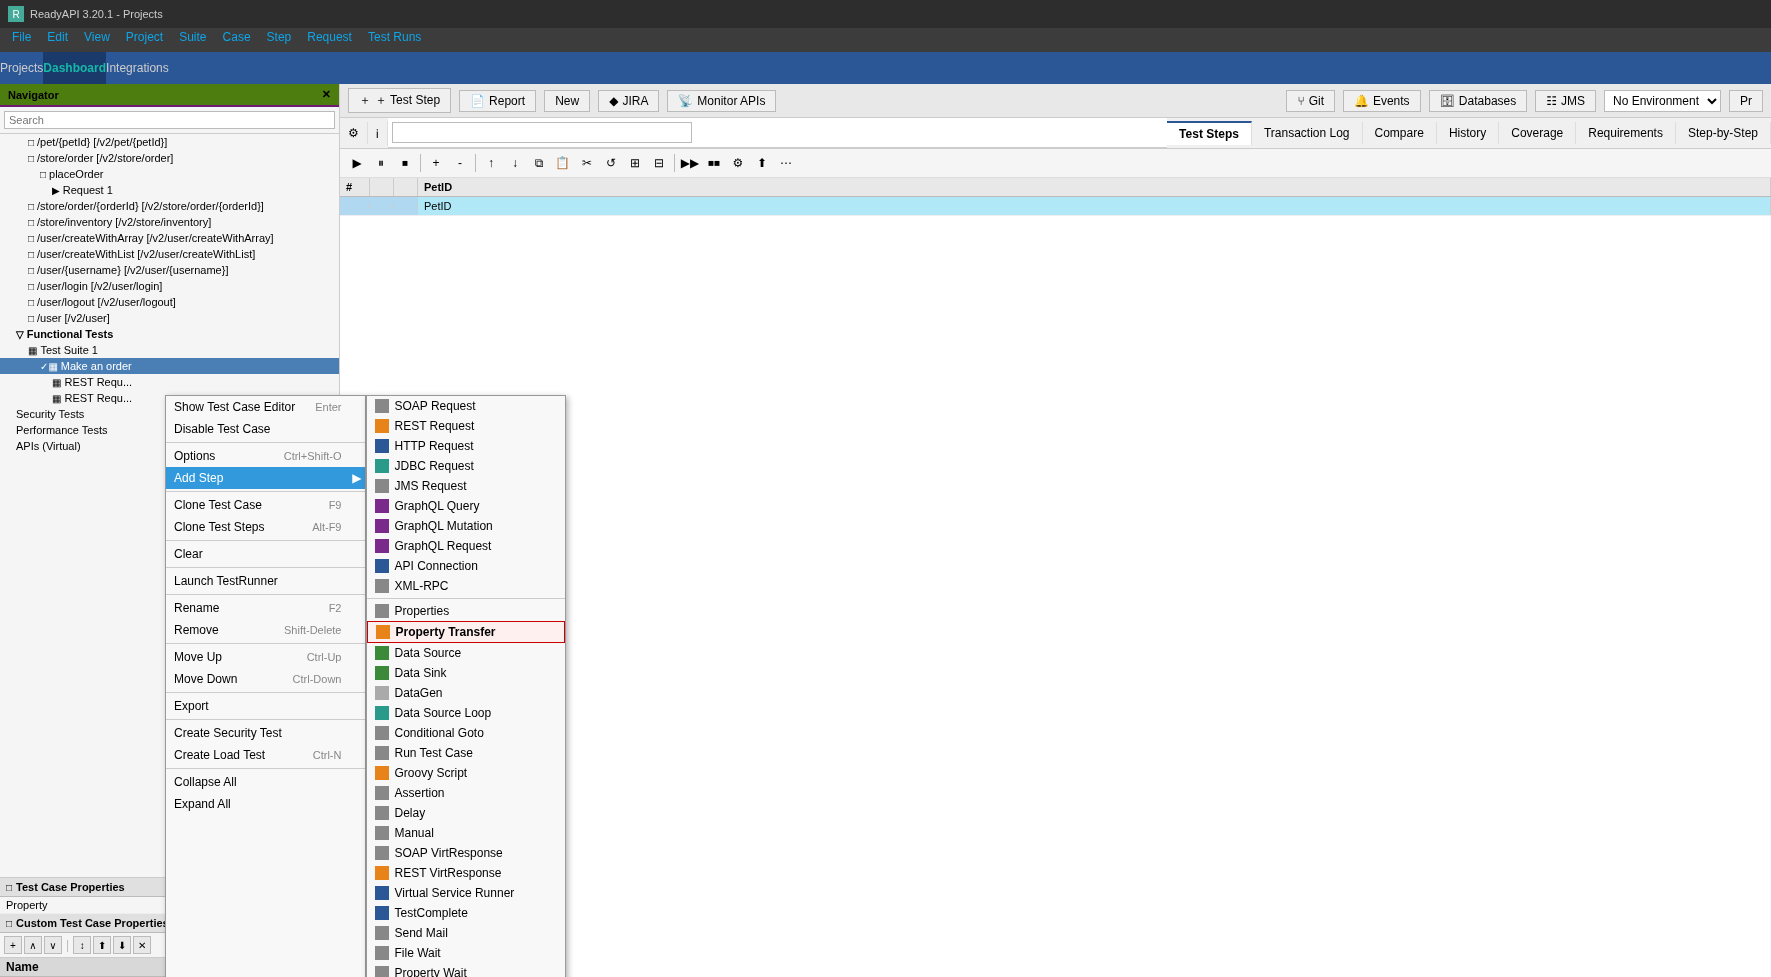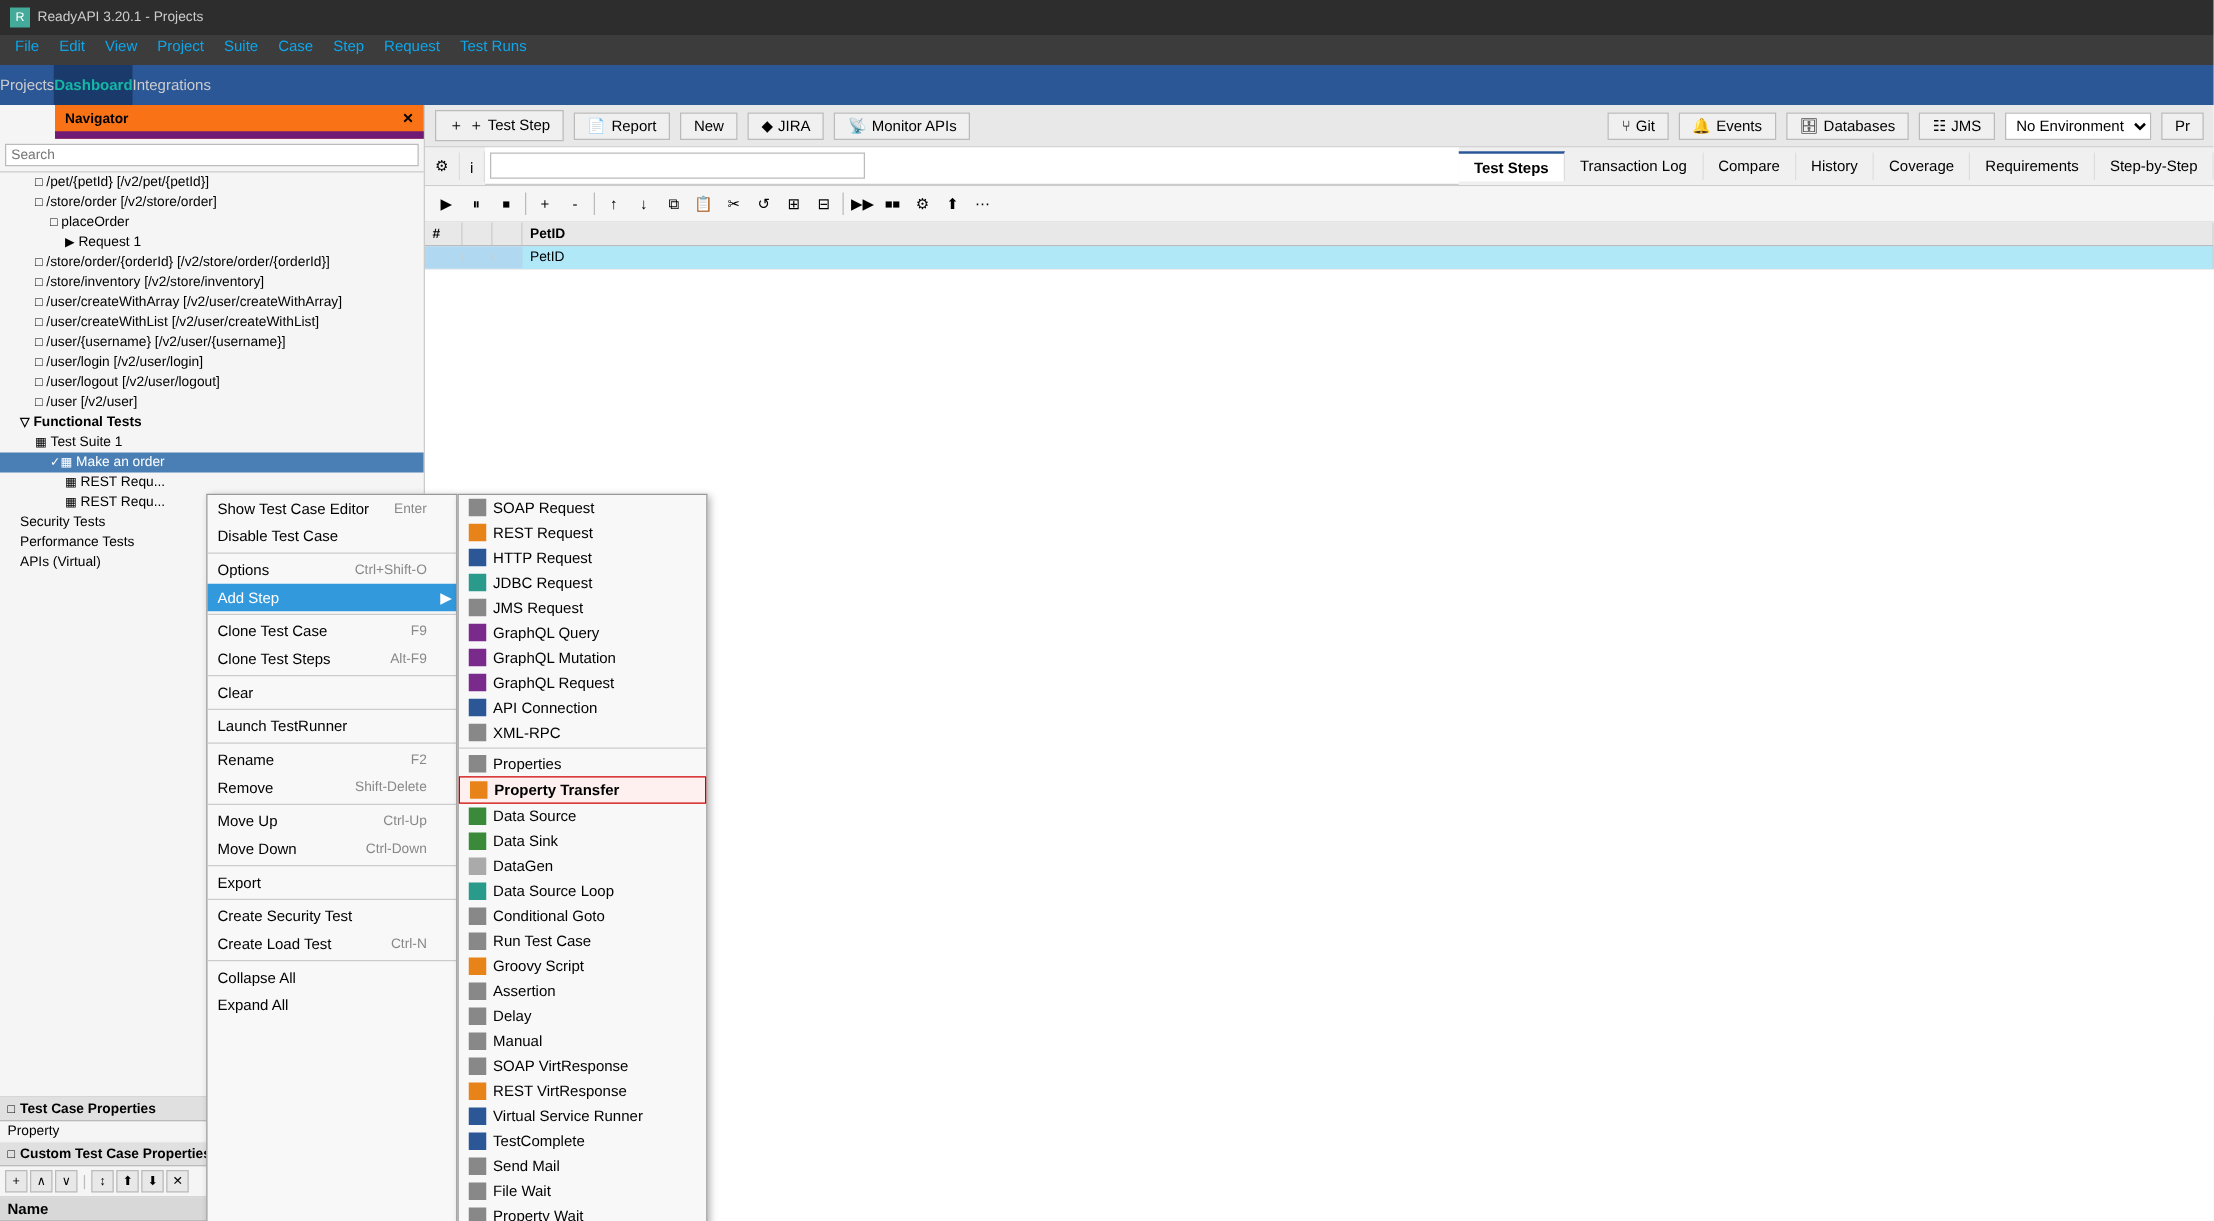--- a/index.html
+++ b/index.html
@@ -61,29 +61,28 @@
 
     
     .sidebar {
       width: 340px;
       background: #f5f5f5;
       border-right: 1px solid #ccc;
       display: flex;
       flex-direction: column;
     }
     .sidebar-header {
-      background: #f97316;
+      background: #4d7c0f;
       padding: 4px 8px;
       font-weight: bold;
       font-size: 11px;
       display: flex;
       justify-content: space-between;
       align-items: center;
-      border-bottom: 6px solid #701a75;
-      margin-left: 44px;
+      border-bottom: 2px solid #701a75;
     }
     .sidebar-search {
       padding: 4px;
       border-bottom: 1px solid #ccc;
     }
     .sidebar-search input {
       width: 100%;
       padding: 2px 4px;
       border: 1px solid #bbb;
       font-size: 11px;

